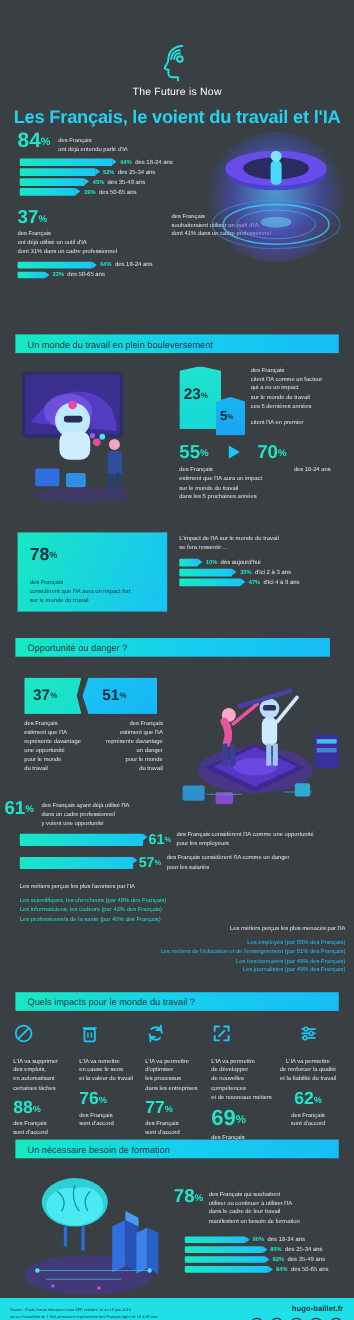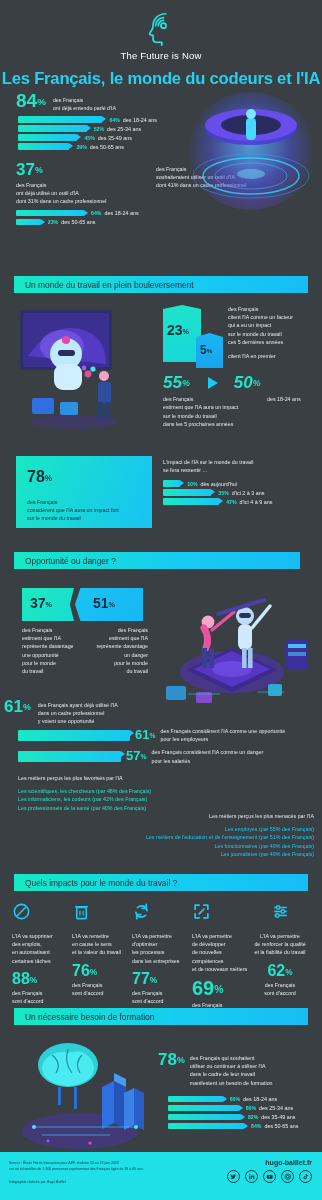--- a/index.html
+++ b/index.html
@@ -6,21 +6,21 @@
   *{box-sizing:border-box;margin:0;padding:0;}
   html,body{background:#3a3f44;}
   body{
     width:322px;height:1200px;overflow:hidden;position:relative;
     font-family:"Liberation Sans","DejaVu Sans",sans-serif;
     color:#e9edf0;background:#3a3f44;
   }
   .page{width:322px;height:1200px;position:relative;background:#3a3f44;}
 
   
-  .header{padding-top:9px;text-align:center;}
+  .header{padding-top:9px;text-align:center;margin-top:28px;}
   .logo-head{width:38px;height:38px;margin:0 auto;display:block;}
   .brand{font-size:9.5px;color:#ffffff;margin-top:3px;letter-spacing:.2px;}
   .title{
     margin-top:9px;text-align:center;font-size:16.6px;font-weight:bold;
     color:#23d2ef;letter-spacing:-.2px;line-height:1.1;
   }
 
   
   .teal{color:#1fe6c8;}
   .big{font-weight:bold;line-height:.95;}
@@ -70,21 +70,21 @@
 
   <div class="header">
     <svg class="logo-head" viewBox="0 0 48 48">
       <path d="M30 6c-9 0-16 6.6-16 15 0 3.4-1 5-2.6 7.2-1 1.4-1.7 2.2-1.7 3 0 1 .8 1.6 2 1.8l2.3.4v4.2c0 2.4 1.8 4.4 4.3 4.4H25v3.6" fill="none" stroke="#22e3e0" stroke-width="2.2" stroke-linecap="round" stroke-linejoin="round"></path>
       <path d="M24 21a3.2 3.2 0 1 1 3.2 3.2" fill="none" stroke="#22e3e0" stroke-width="2.2" stroke-linecap="round"></path>
       <path d="M20.6 21a6.6 6.6 0 0 1 6.6-6.6" fill="none" stroke="#22e3e0" stroke-width="2.2" stroke-linecap="round"></path>
       <path d="M17.2 21a10 10 0 0 1 10-10" fill="none" stroke="#22e3e0" stroke-width="2.2" stroke-linecap="round"></path>
       <path d="M27.2 24.2A3.2 3.2 0 0 1 24 21" fill="none" stroke="#22e3e0" stroke-width="2.2" stroke-linecap="round"></path>
     </svg>
     <div class="brand">The Future is Now</div>
-    <div class="title">Les Français, le monde du codeurs et l'IA</div>
+    <div class="title">Les Français, le voient du travail et l'IA</div>
   </div>
 
   <div style="position:absolute;left:16px;top:92px;width:300px;">
 
     <div class="stat-row">
       <div class="big teal stat-num"><span>84</span><span class="pct-sm">%</span></div>
       <div style="padding-top:4px;">
         <div class="cap">des Français</div>
         <div class="cap">ont déjà entendu parlé d'IA</div>
       </div>
@@ -192,26 +192,26 @@
         <div class="cap ">des Français</div>
         <div class="cap ">citent l'IA comme un facteur</div>
         <div class="cap ">qui a eu un impact</div>
         <div class="cap ">sur le monde du travail</div>
         <div class="cap ">ces 5 dernières années</div>
       </div>
     <div class="cap" style="margin-top:6px;">citent l'IA en premier</div>
   </div>
 
   <div class="illus" style="left:163px;top:375px;width:158px;">
-    <div style="display:flex;align-items:center;font-style:italic;">
+    <div style="display:flex;align-items:center;">
       <div class="big teal" style="font-size:17px;"><span>55</span><span class="pct-sm">%</span></div>
       <svg width="14" height="14" viewBox="0 0 14 14" style="margin:0 14px 0 16px;">
         <path d="M2 1 L12 7 L2 13 Z" fill="#19c9f5"></path>
       </svg>
-      <div class="big teal" style="font-size:17px;"><span>50</span><span class="pct-sm">%</span></div>
+      <div class="big teal" style="font-size:17px;"><span>70</span><span class="pct-sm">%</span></div>
     </div>
     <div style="display:flex;margin-top:4px;">
       <div id="cap-55" style="width:104px;">
           <div class="cap ">des Français</div>
           <div class="cap ">estiment que l'IA aura un impact</div>
           <div class="cap ">sur le monde du travail</div>
           <div class="cap ">dans les 5 prochaines années</div>
         </div>
       <div class="cap">des 18-24 ans</div>
     </div>

